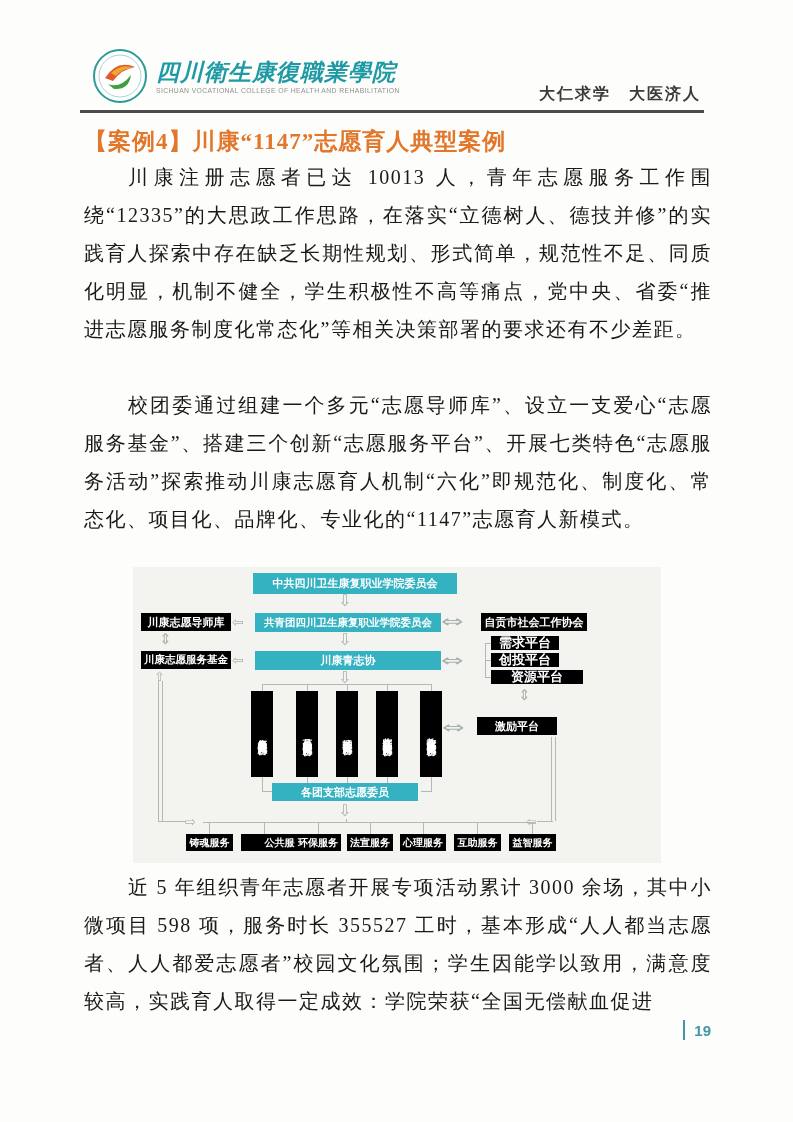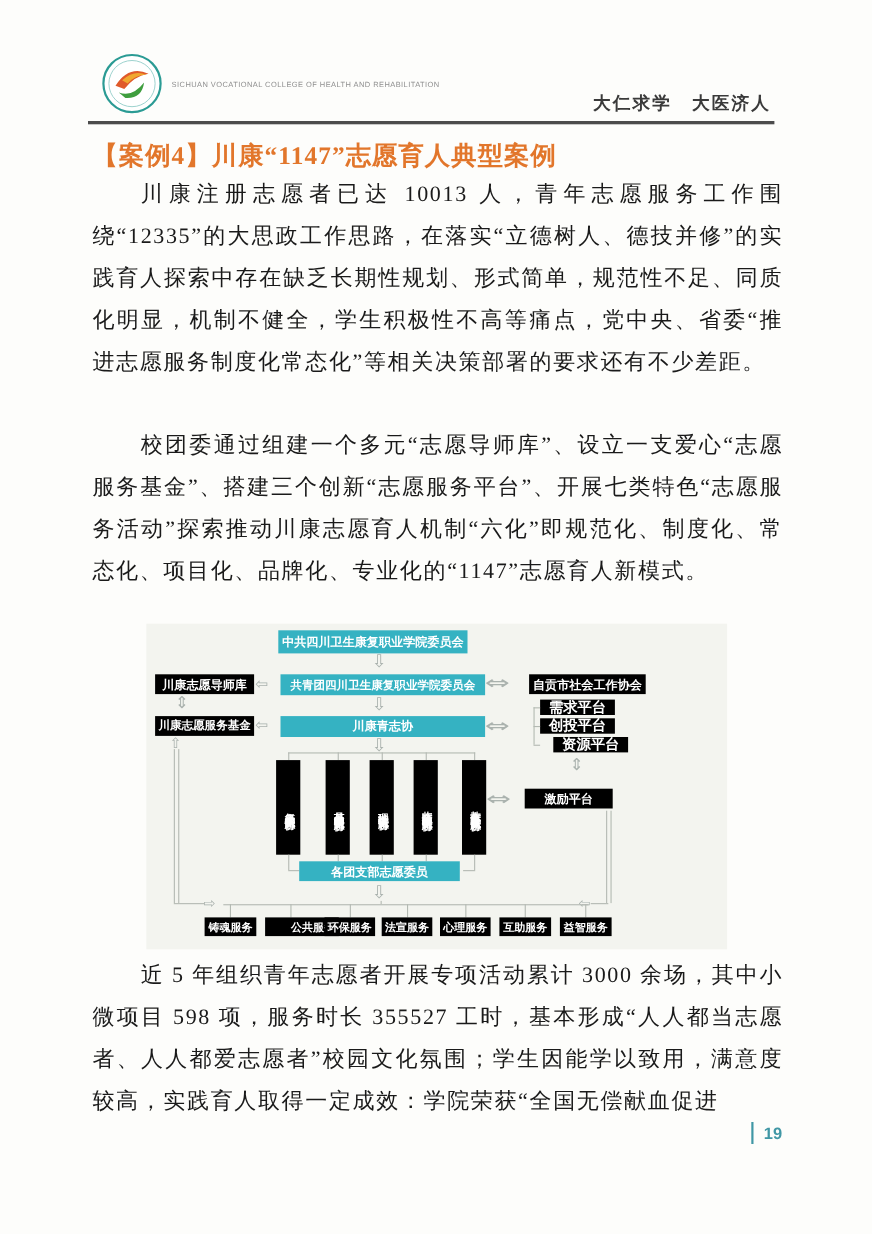--- a/index.html
+++ b/index.html
@@ -49,49 +49,50 @@
   <header>
     <div class="logo">
       <svg width="56" height="56" viewBox="0 0 56 56">
         <circle cx="28" cy="28" r="26" fill="#ffffff" stroke="#2b9b94" stroke-width="2"></circle>
         <circle cx="28" cy="28" r="21" fill="none" stroke="#8fccc7" stroke-width="0.8"></circle>
         <path d="M13 30 Q 25 11 43 19 Q 30 21 21 33 Z" fill="#e05a2b"></path>
         <path d="M19 25 Q 30 15 41 20 Q 31 20 24 28 Z" fill="#f0a830"></path>
         <path d="M16 36 Q 28 41 39 27 Q 37 42 22 41 Z" fill="#3f9e3f"></path>
       </svg>
       <div class="logo-text">
+        <div class="cn">四川衛生康復職業學院</div>
         <div class="en">SICHUAN VOCATIONAL COLLEGE OF HEALTH AND REHABILITATION</div>
       </div>
     </div>
     <div class="slogan">大仁求学　大医济人</div>
     <div class="header-rule"></div>
   </header>
 
   <main>
     <h1 class="case-title">【案例4】川康“1147”志愿育人典型案例</h1>
     <p class="para p1">川康注册志愿者已达 10013 人，青年志愿服务工作围绕“12335”的大思政工作思路，在落实“立德树人、德技并修”的实践育人探索中存在缺乏长期性规划、形式简单，规范性不足、同质化明显，机制不健全，学生积极性不高等痛点，党中央、省委“推进志愿服务制度化常态化”等相关决策部署的要求还有不少差距。</p>
     <p class="para p2">校团委通过组建一个多元“志愿导师库”、设立一支爱心“志愿服务基金”、搭建三个创新“志愿服务平台”、开展七类特色“志愿服务活动”探索推动川康志愿育人机制“六化”即规范化、制度化、常态化、项目化、品牌化、专业化的“1147”志愿育人新模式。</p>
 
     <figure class="diagram">
 
-      <div class="node teal" style="left:120px;top:6px;width:172px;height:21px;">中共四川卫生康复职业学院委员会</div>
+      <div class="node teal" style="left:120px;top:6px;width:204px;height:21px;">中共四川卫生康复职业学院委员会</div>
       <span class="arr" style="left:205px;top:26px;font-size:16px;">⇩</span>
 
       <div class="node orange" style="left:8px;top:46px;width:90px;height:18px;">川康志愿导师库</div>
       <span class="arr" style="left:99px;top:48px;font-size:14px;">⇦</span>
       <div class="node teal" style="left:122px;top:46px;width:186px;height:19px;font-size:10.5px;">共青团四川卫生康复职业学院委员会</div>
       <span class="arr" style="left:312px;top:46px;font-size:17px;transform:scaleX(1.6);">⇔</span>
       <div class="node orange" style="left:348px;top:46px;width:106px;height:18px;">自贡市社会工作协会</div>
 
       <span class="arr" style="left:26px;top:65px;font-size:15px;">⇕</span>
       <span class="arr" style="left:205px;top:65px;font-size:16px;">⇩</span>
 
       <div class="node orange plat" style="left:358px;top:69px;width:68px;height:14px;">需求平台</div>
       <div class="node orange plat" style="left:358px;top:86px;width:68px;height:14px;">创投平台</div>
-      <div class="node orange plat" style="left:358px;top:103px;width:68px;height:14px;margin-left:12px;">资源平台</div>
+      <div class="node orange plat" style="left:358px;top:103px;width:92px;height:14px;">资源平台</div>
       <div class="ln" style="left:352px;top:76px;width:1px;height:34px;"></div>
       <div class="ln" style="left:352px;top:76px;width:6px;height:1px;"></div>
       <div class="ln" style="left:352px;top:93px;width:6px;height:1px;"></div>
       <div class="ln" style="left:352px;top:110px;width:6px;height:1px;"></div>
 
       <div class="node orange" style="left:8px;top:84px;width:90px;height:18px;font-size:10.5px;">川康志愿服务基金</div>
       <span class="arr" style="left:99px;top:86px;font-size:14px;">⇦</span>
       <div class="node teal" style="left:122px;top:84px;width:186px;height:19px;">川康青志协</div>
       <span class="arr" style="left:312px;top:85px;font-size:17px;transform:scaleX(1.6);">⇔</span>
 

